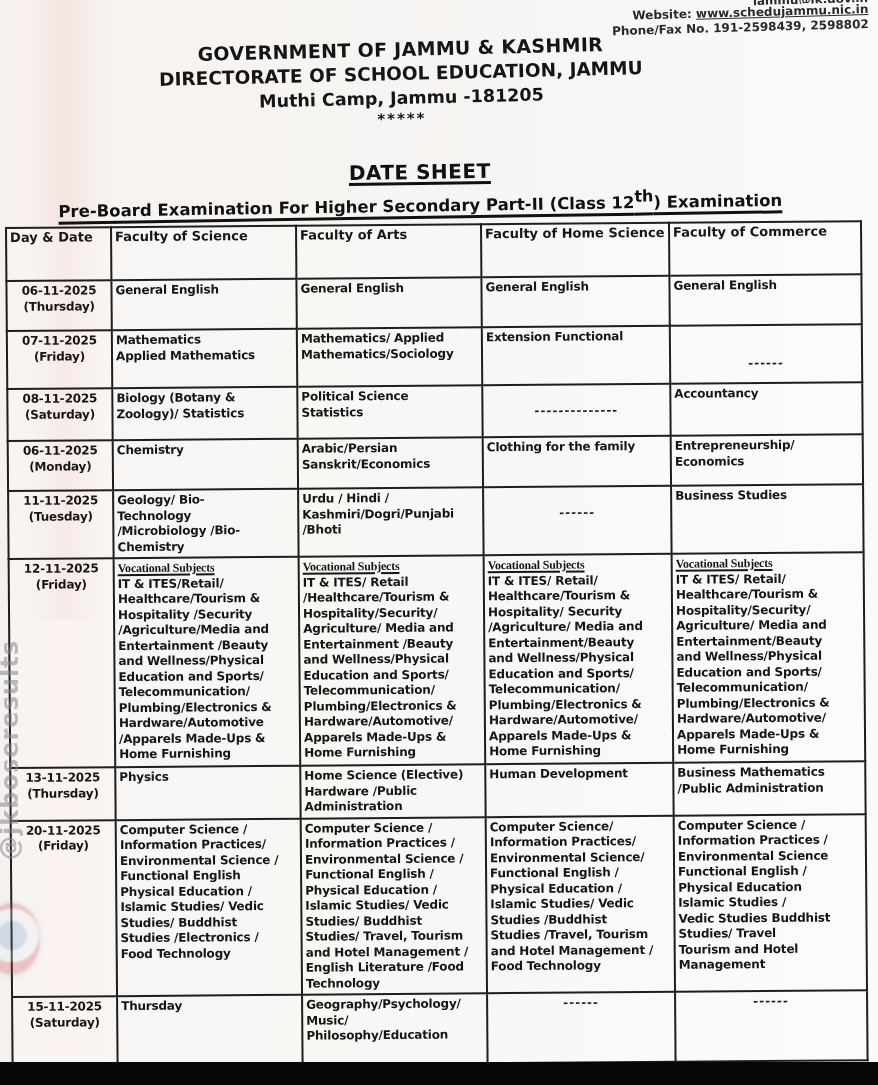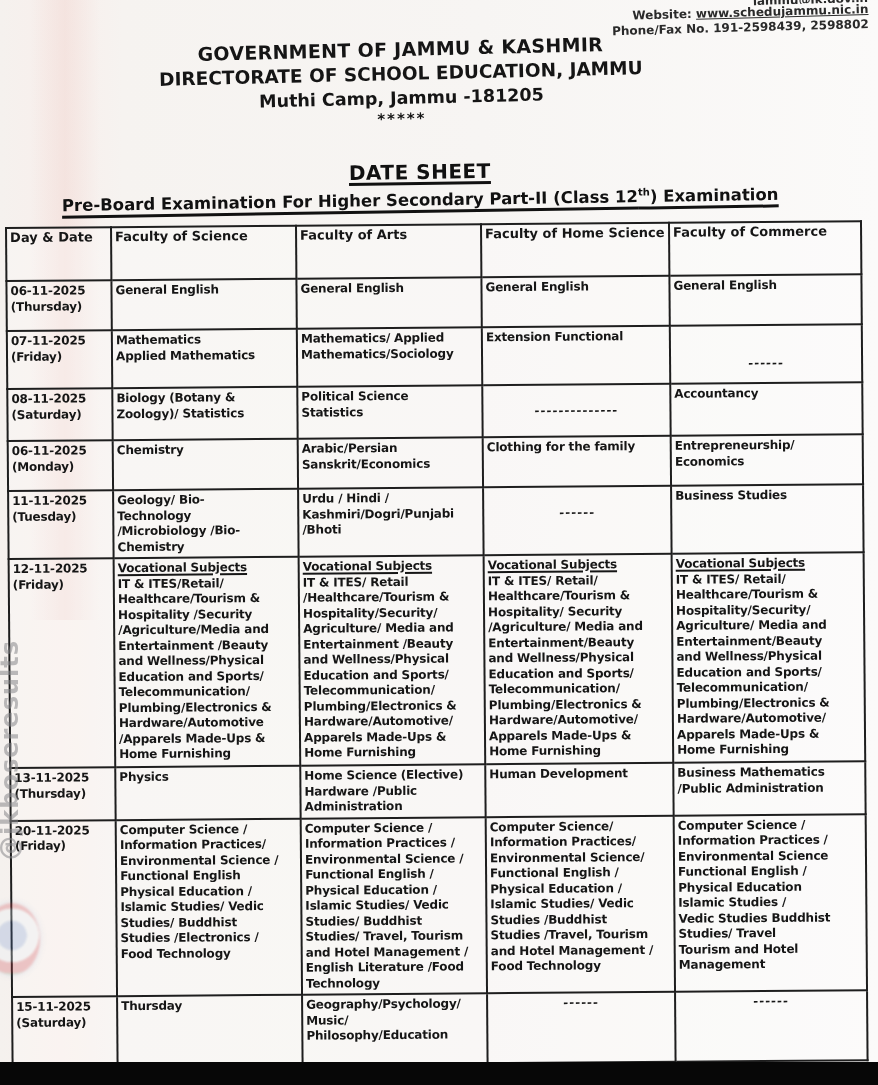--- a/index.html
+++ b/index.html
@@ -44,21 +44,21 @@
     transform:rotate(-0.9deg);font-weight:700;color:#111;
   }
   .title-main{
     font-size:20px;letter-spacing:.5px;
     text-decoration:underline;text-decoration-thickness:2.5px;text-underline-offset:3px;
   }
   .title-sub{
     font-size:16.5px;margin-top:6px;
     text-decoration:underline;text-decoration-thickness:2.5px;text-underline-offset:4px;
   }
-  .title-sub sup{font-size:10px;}
+  .title-sub sup{font-size:16px;}
   
   .table-wrap{
     position:absolute;top:227px;left:5px;width:858px;
     transform:rotate(-0.45deg);transform-origin:left top;
   }
   table.sheet{
     border-collapse:collapse;table-layout:fixed;width:855px;
     background:rgba(255,255,255,0.25);
   }
   table.sheet col.c0{width:105px;}
@@ -66,25 +66,26 @@
   table.sheet col.c2{width:185px;}
   table.sheet col.c3{width:188px;}
   table.sheet col.c4{width:192px;}
   table.sheet th,table.sheet td{
     border:2px solid #1e1e1e;vertical-align:top;text-align:left;
     padding:2px 3px;overflow:hidden;
     font-weight:700;color:#161616;
   }
   table.sheet th{font-size:13px;line-height:1.15;}
   table.sheet td{font-size:12px;line-height:15.5px;letter-spacing:-0.2px;}
-  .date-txt,.day-txt{white-space:nowrap;}
+  .date-txt,.day-txt{white-space:nowrap;text-align:center;}
   .cell-text{white-space:pre-line;}
   .voc-heading{
     text-decoration:underline;text-decoration-thickness:2px;text-underline-offset:2px;
     white-space:nowrap;
+    font-family:Liberation Serif, serif;
   }
   .cell-text.center{text-align:center;letter-spacing:1px;}
   .cell-text.low{margin-top:28px;}
   .cell-text.mid{margin-top:16px;}
   
   tr.hrow{height:53px;}
   tr.r0{height:50px;} tr.r1{height:58px;} tr.r2{height:52px;} tr.r3{height:50px;}
   tr.r4{height:66px;} tr.r5{height:209px;} tr.r6{height:50px;} tr.r7{height:175px;}
   tr.r8{height:70px;}
   

